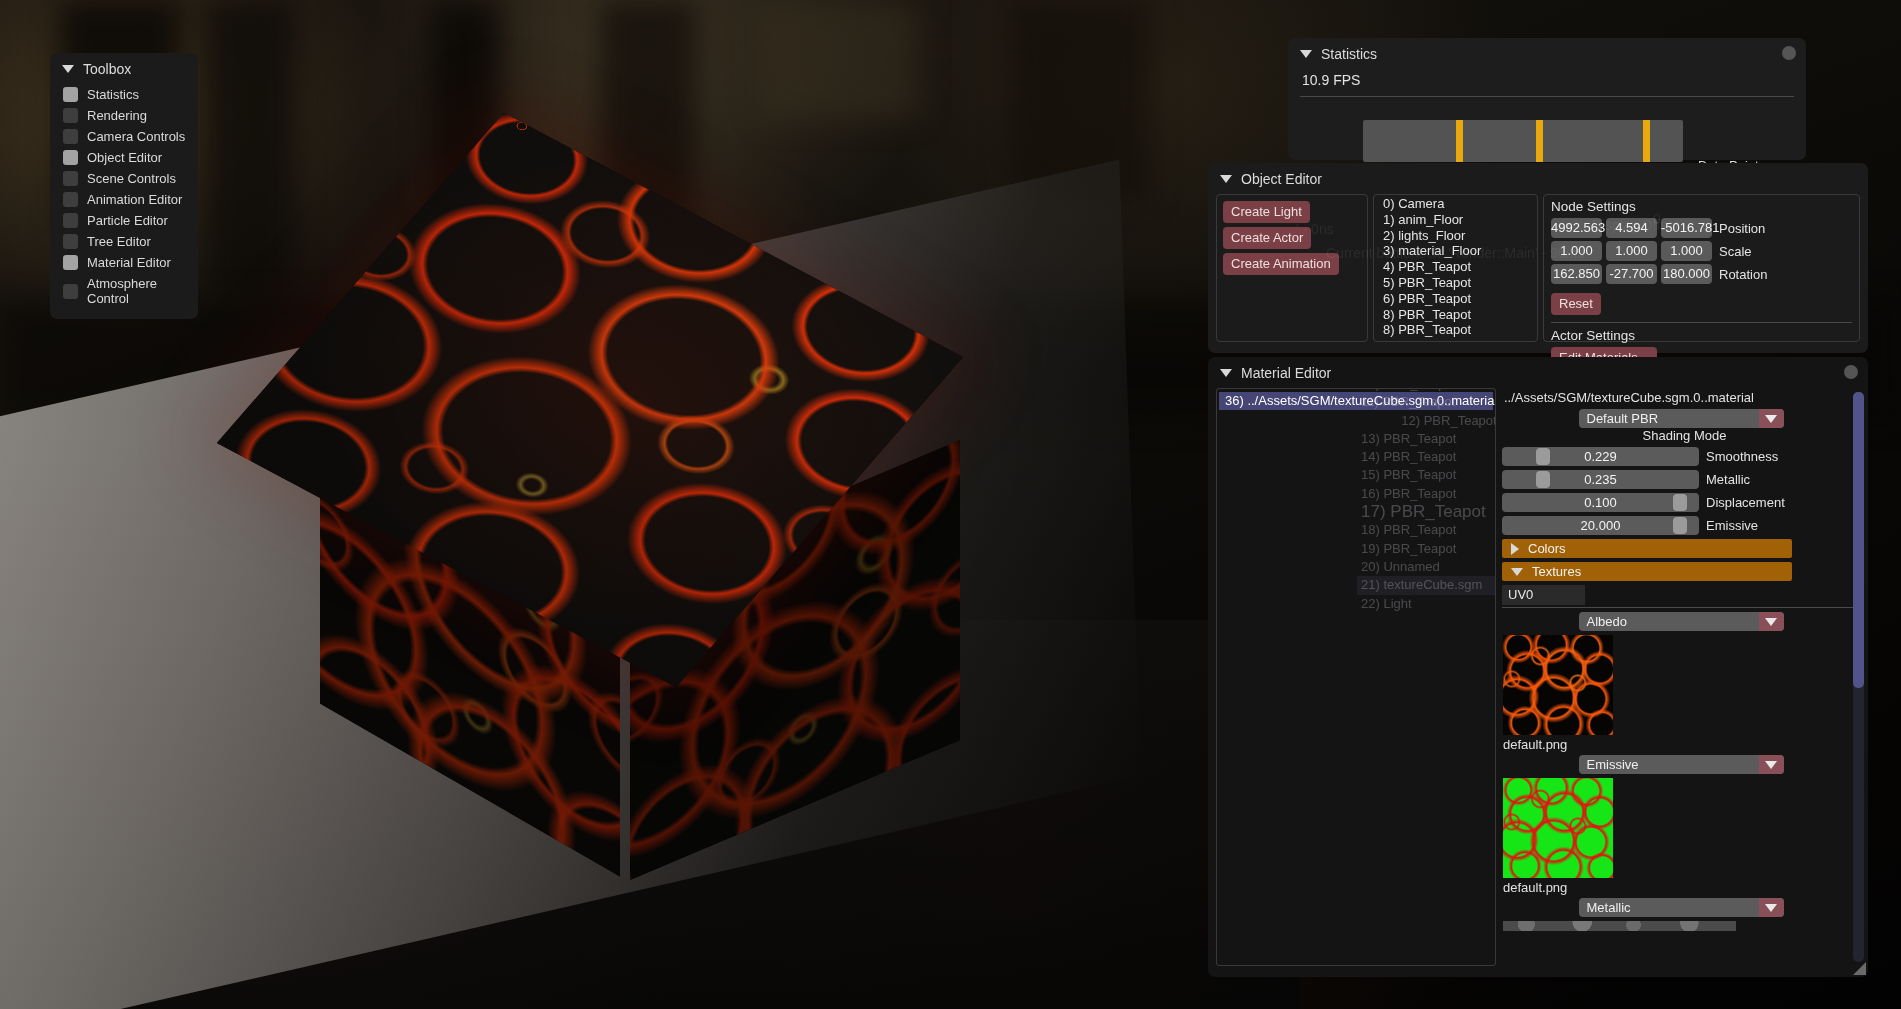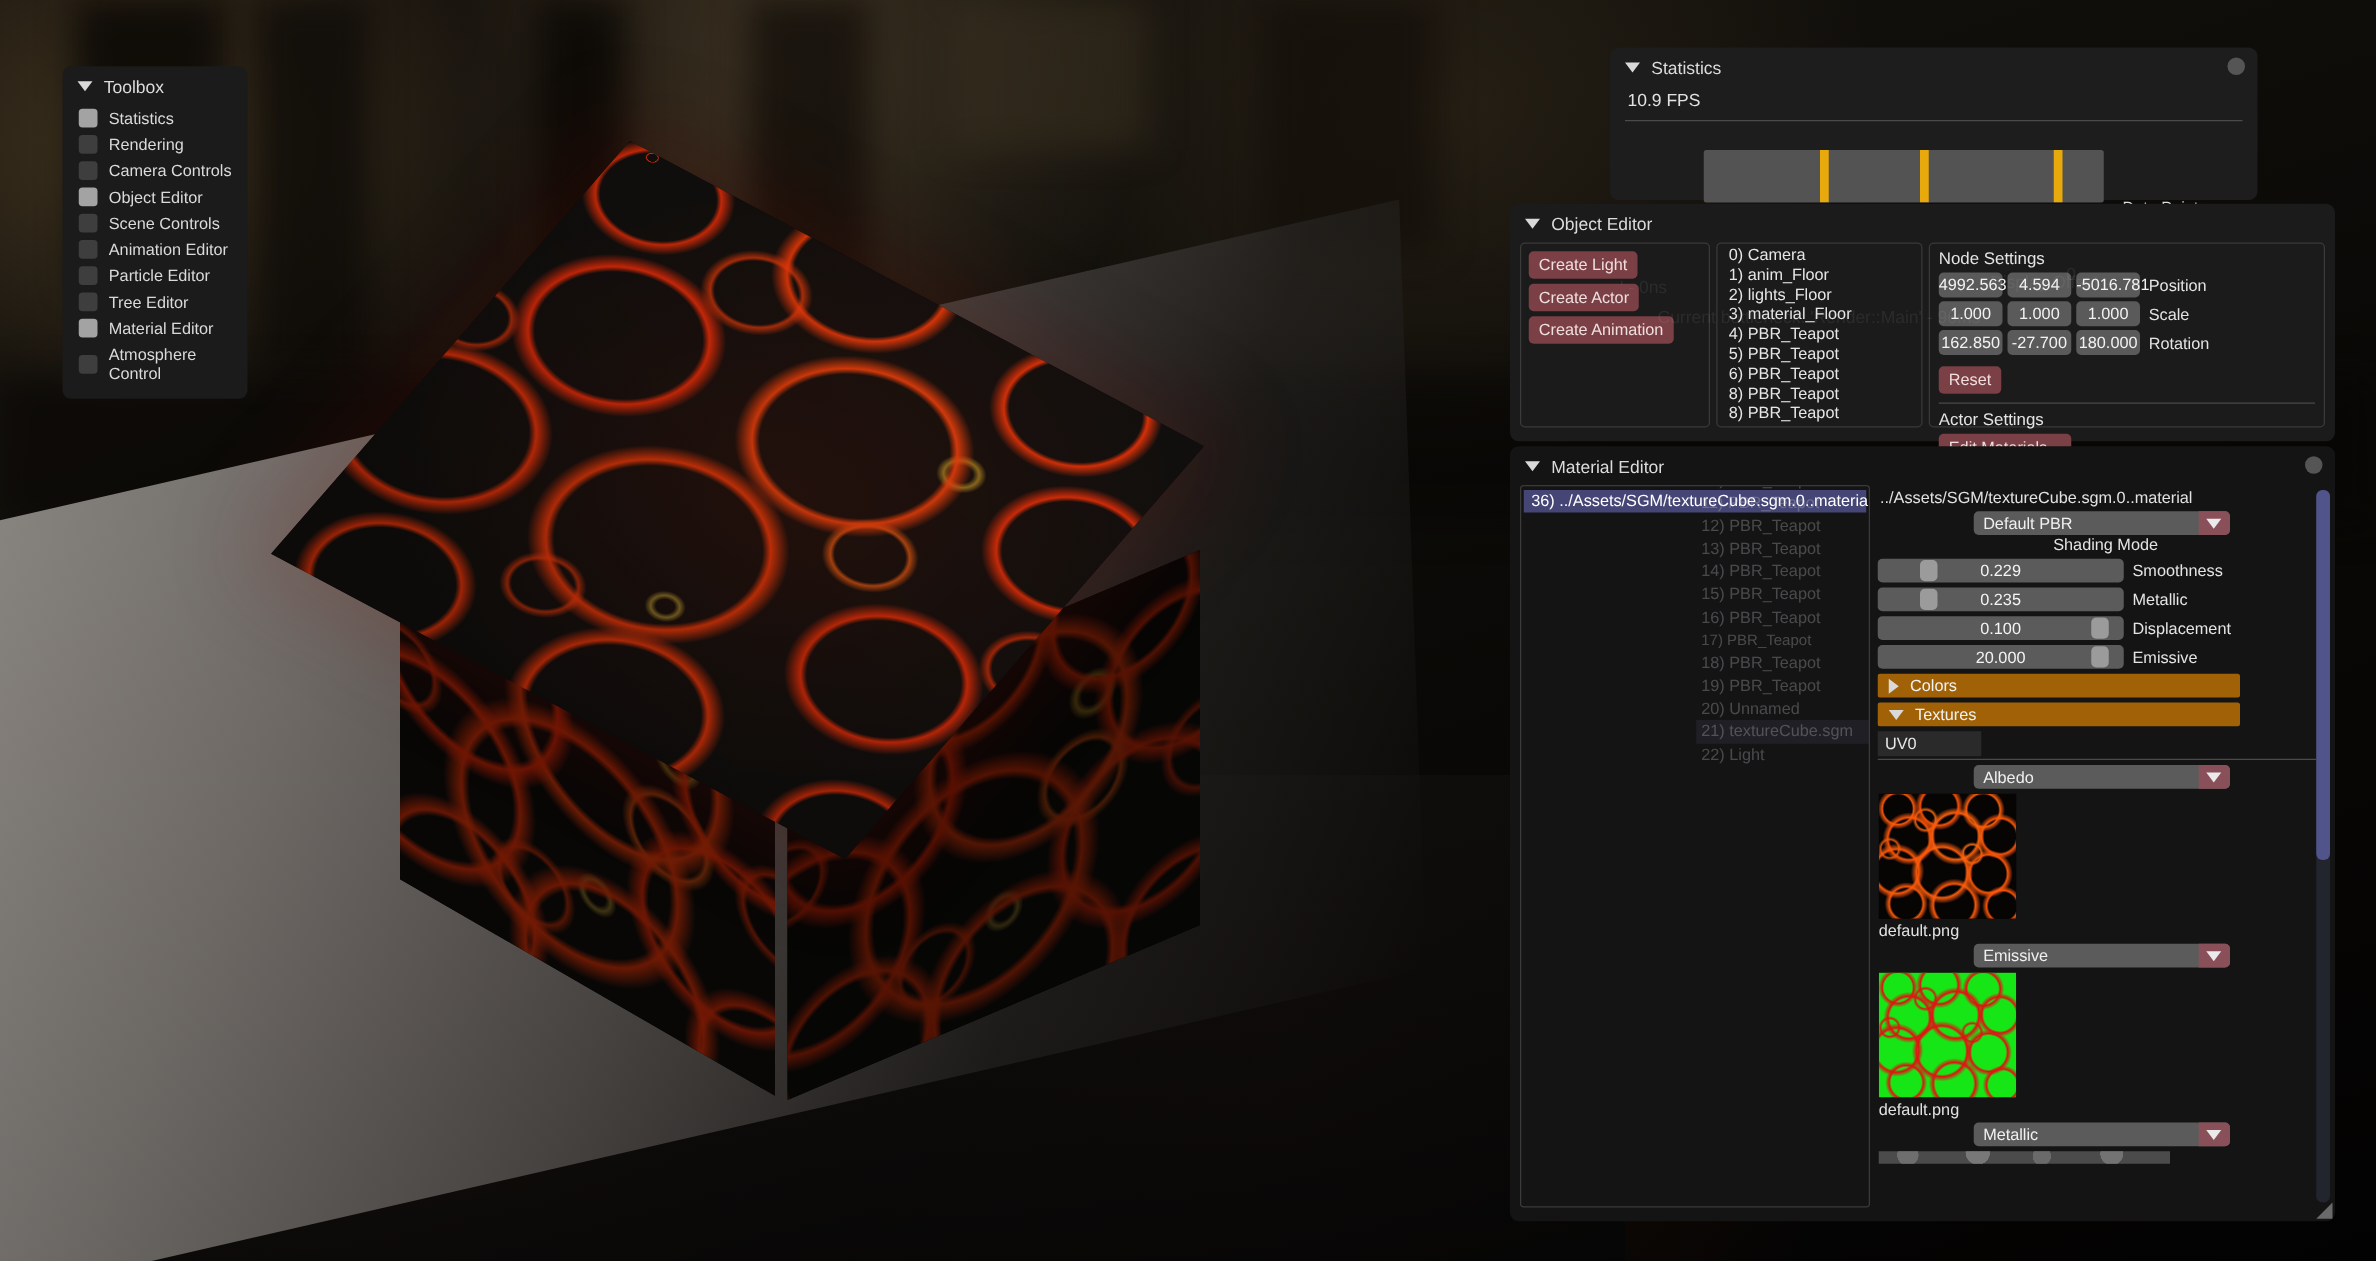--- a/index.html
+++ b/index.html
@@ -524,26 +524,26 @@
     </div>
     <div class="collapse-dot"></div>
 
     <div class="me-body">
 
       <div class="me-list">
         <div class="me-sel">36) ../Assets/SGM/textureCube.sgm.0..material</div>
       <div style="position: absolute; left: 140px; top: -14px; width: 180px;">
             <div style="font-size: 13px; line-height: 18.3px; color: rgba(200, 200, 210, 0.3); white-space: nowrap; padding-left: 4px;">10) PBR_Teapot</div>
             <div style="font-size: 13px; line-height: 18.3px; color: rgba(200, 200, 210, 0.3); white-space: nowrap; padding-left: 4px;">11) PBR_Teapot</div>
-            <div style="font-size: 13px; line-height: 18.3px; color: rgba(200, 200, 210, 0.3); white-space: nowrap; padding-left: 4px;">12) PBR_Teapot</div>
+            <div style="font-size: 13px; line-height: 18.3px; color: rgba(200, 200, 210, 0.3); white-space: nowrap; padding-left: 4px; text-align: center;">12) PBR_Teapot</div>
             <div style="font-size: 13px; line-height: 18.3px; color: rgba(200, 200, 210, 0.3); white-space: nowrap; padding-left: 4px;">13) PBR_Teapot</div>
             <div style="font-size: 13px; line-height: 18.3px; color: rgba(200, 200, 210, 0.3); white-space: nowrap; padding-left: 4px;">14) PBR_Teapot</div>
             <div style="font-size: 13px; line-height: 18.3px; color: rgba(200, 200, 210, 0.3); white-space: nowrap; padding-left: 4px;">15) PBR_Teapot</div>
             <div style="font-size: 13px; line-height: 18.3px; color: rgba(200, 200, 210, 0.3); white-space: nowrap; padding-left: 4px;">16) PBR_Teapot</div>
-            <div style="font-size: 12px; line-height: 18.3px; color: rgba(200, 200, 210, 0.3); white-space: nowrap; padding-left: 4px;">17) PBR_Teapot</div>
+            <div style="font-size: 17px; line-height: 18.3px; color: rgba(200, 200, 210, 0.3); white-space: nowrap; padding-left: 4px;">17) PBR_Teapot</div>
             <div style="font-size: 13px; line-height: 18.3px; color: rgba(200, 200, 210, 0.3); white-space: nowrap; padding-left: 4px;">18) PBR_Teapot</div>
             <div style="font-size: 13px; line-height: 18.3px; color: rgba(200, 200, 210, 0.3); white-space: nowrap; padding-left: 4px;">19) PBR_Teapot</div>
             <div style="font-size: 13px; line-height: 18.3px; color: rgba(200, 200, 210, 0.3); white-space: nowrap; padding-left: 4px;">20) Unnamed</div>
             <div style="font-size: 13px; line-height: 18.3px; color: rgba(200, 200, 210, 0.3); white-space: nowrap; padding-left: 4px; background: rgba(60, 60, 80, 0.3);">21) textureCube.sgm</div>
             <div style="font-size: 13px; line-height: 18.3px; color: rgba(200, 200, 210, 0.3); white-space: nowrap; padding-left: 4px;">22) Light</div>
           </div>
         </div>
 
       <div class="me-props">
         <div class="me-path">../Assets/SGM/textureCube.sgm.0..material</div>

